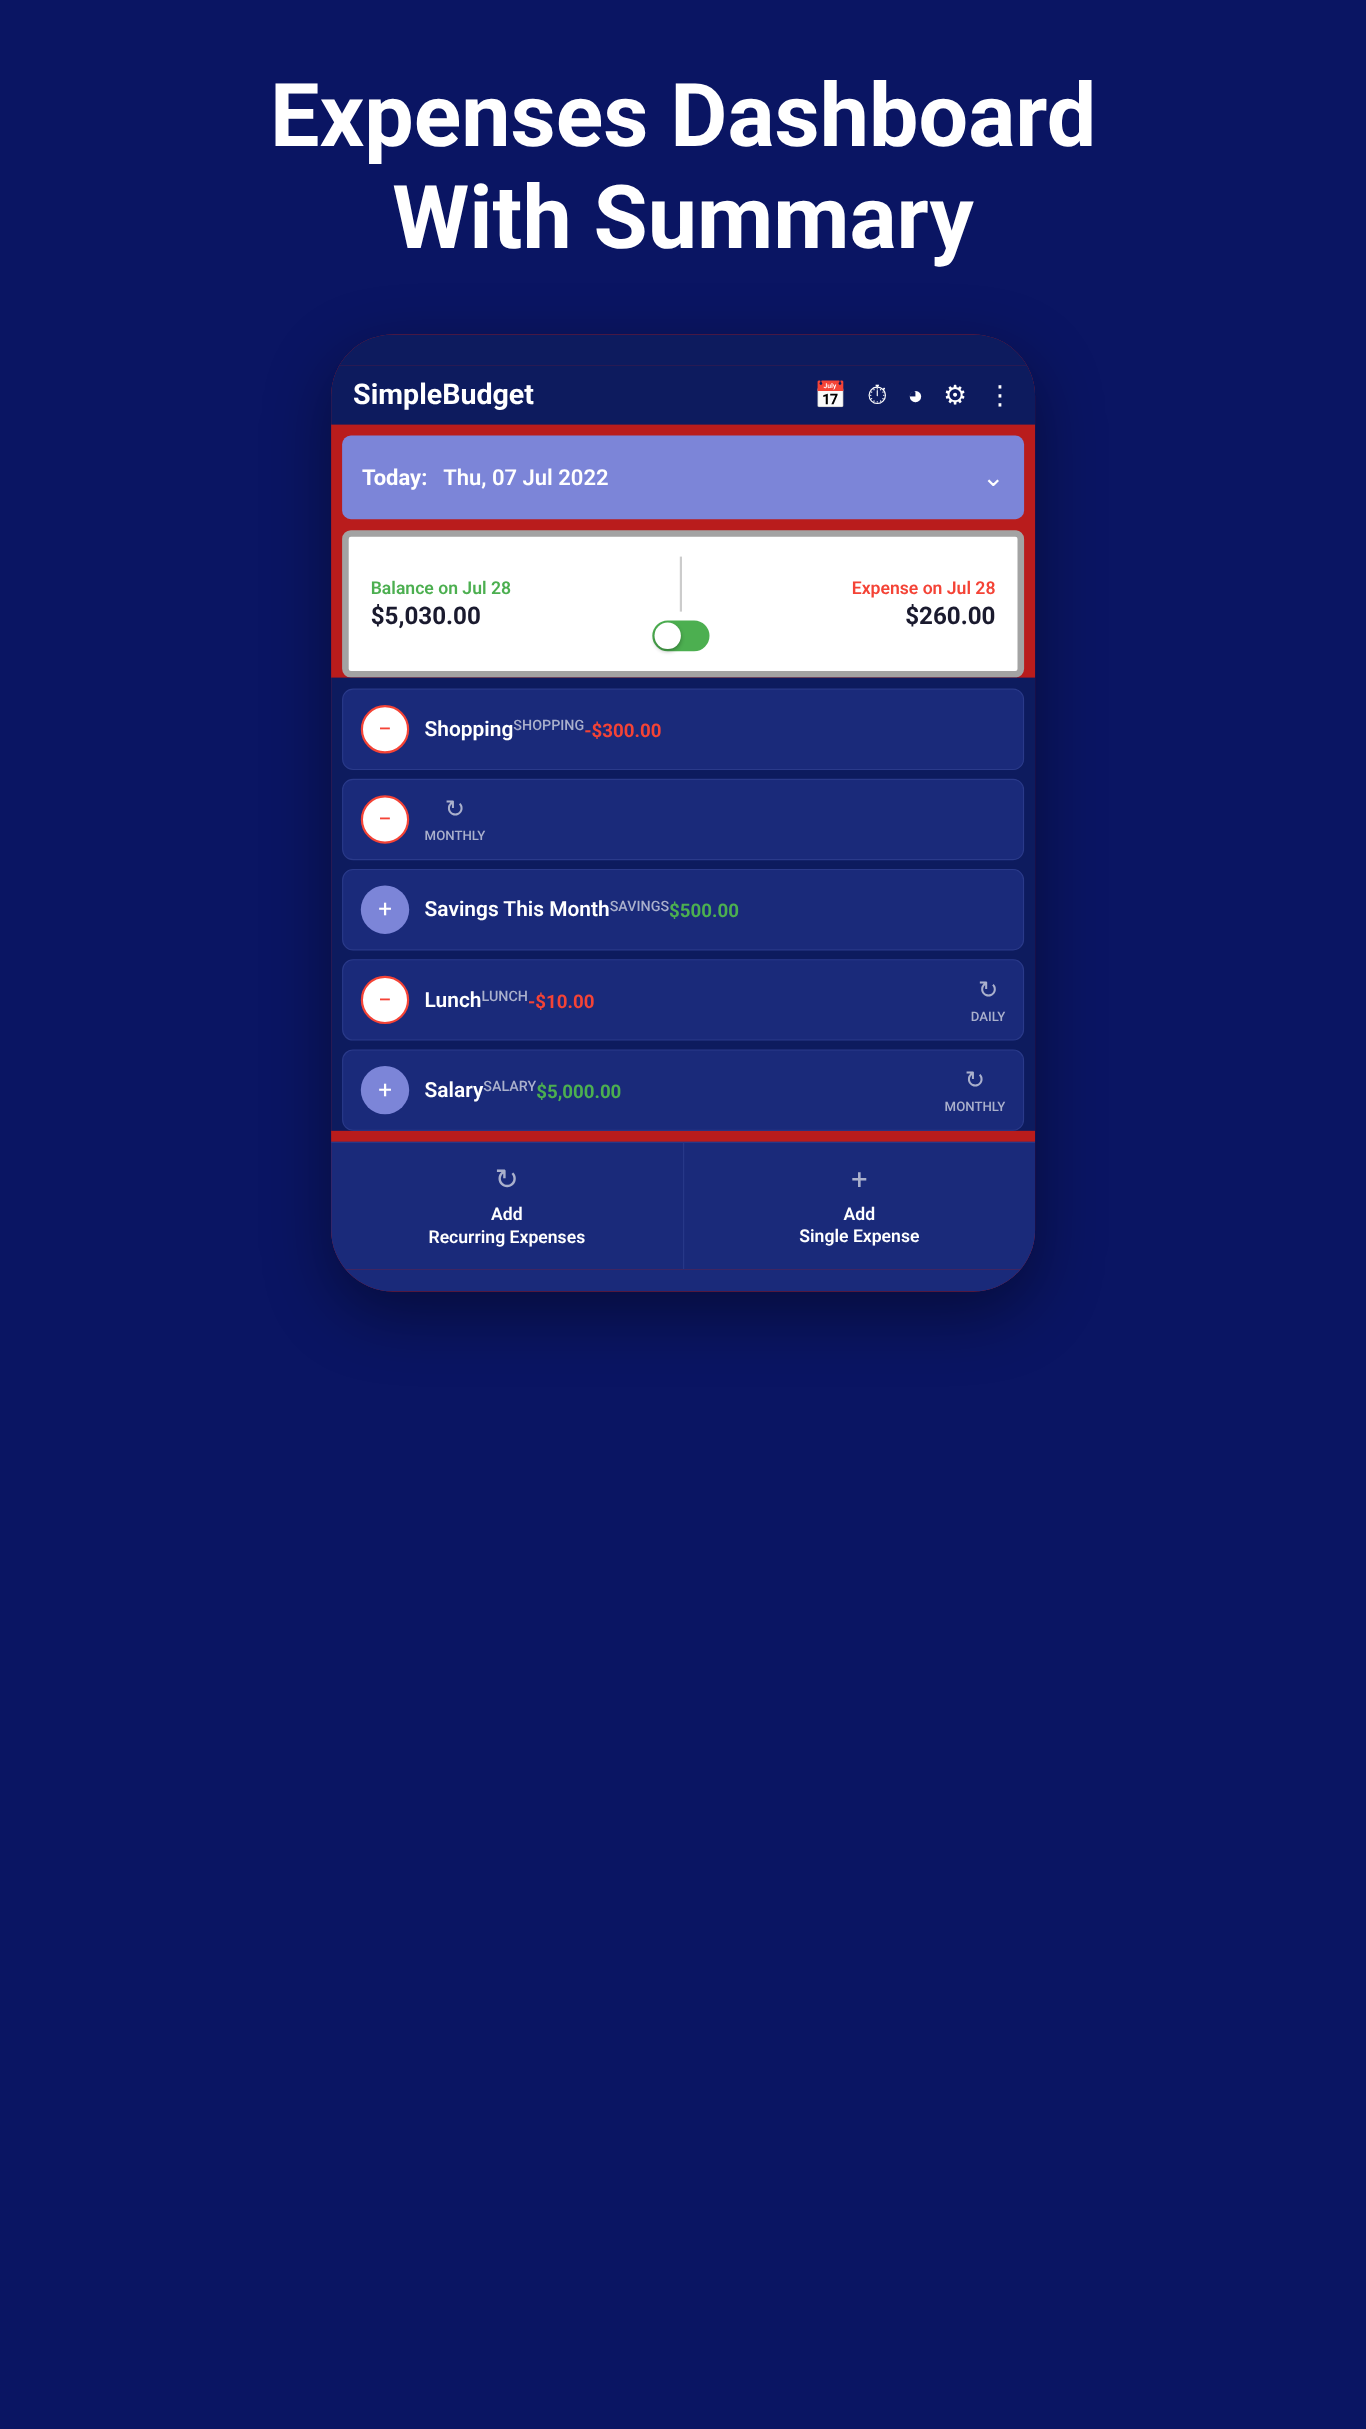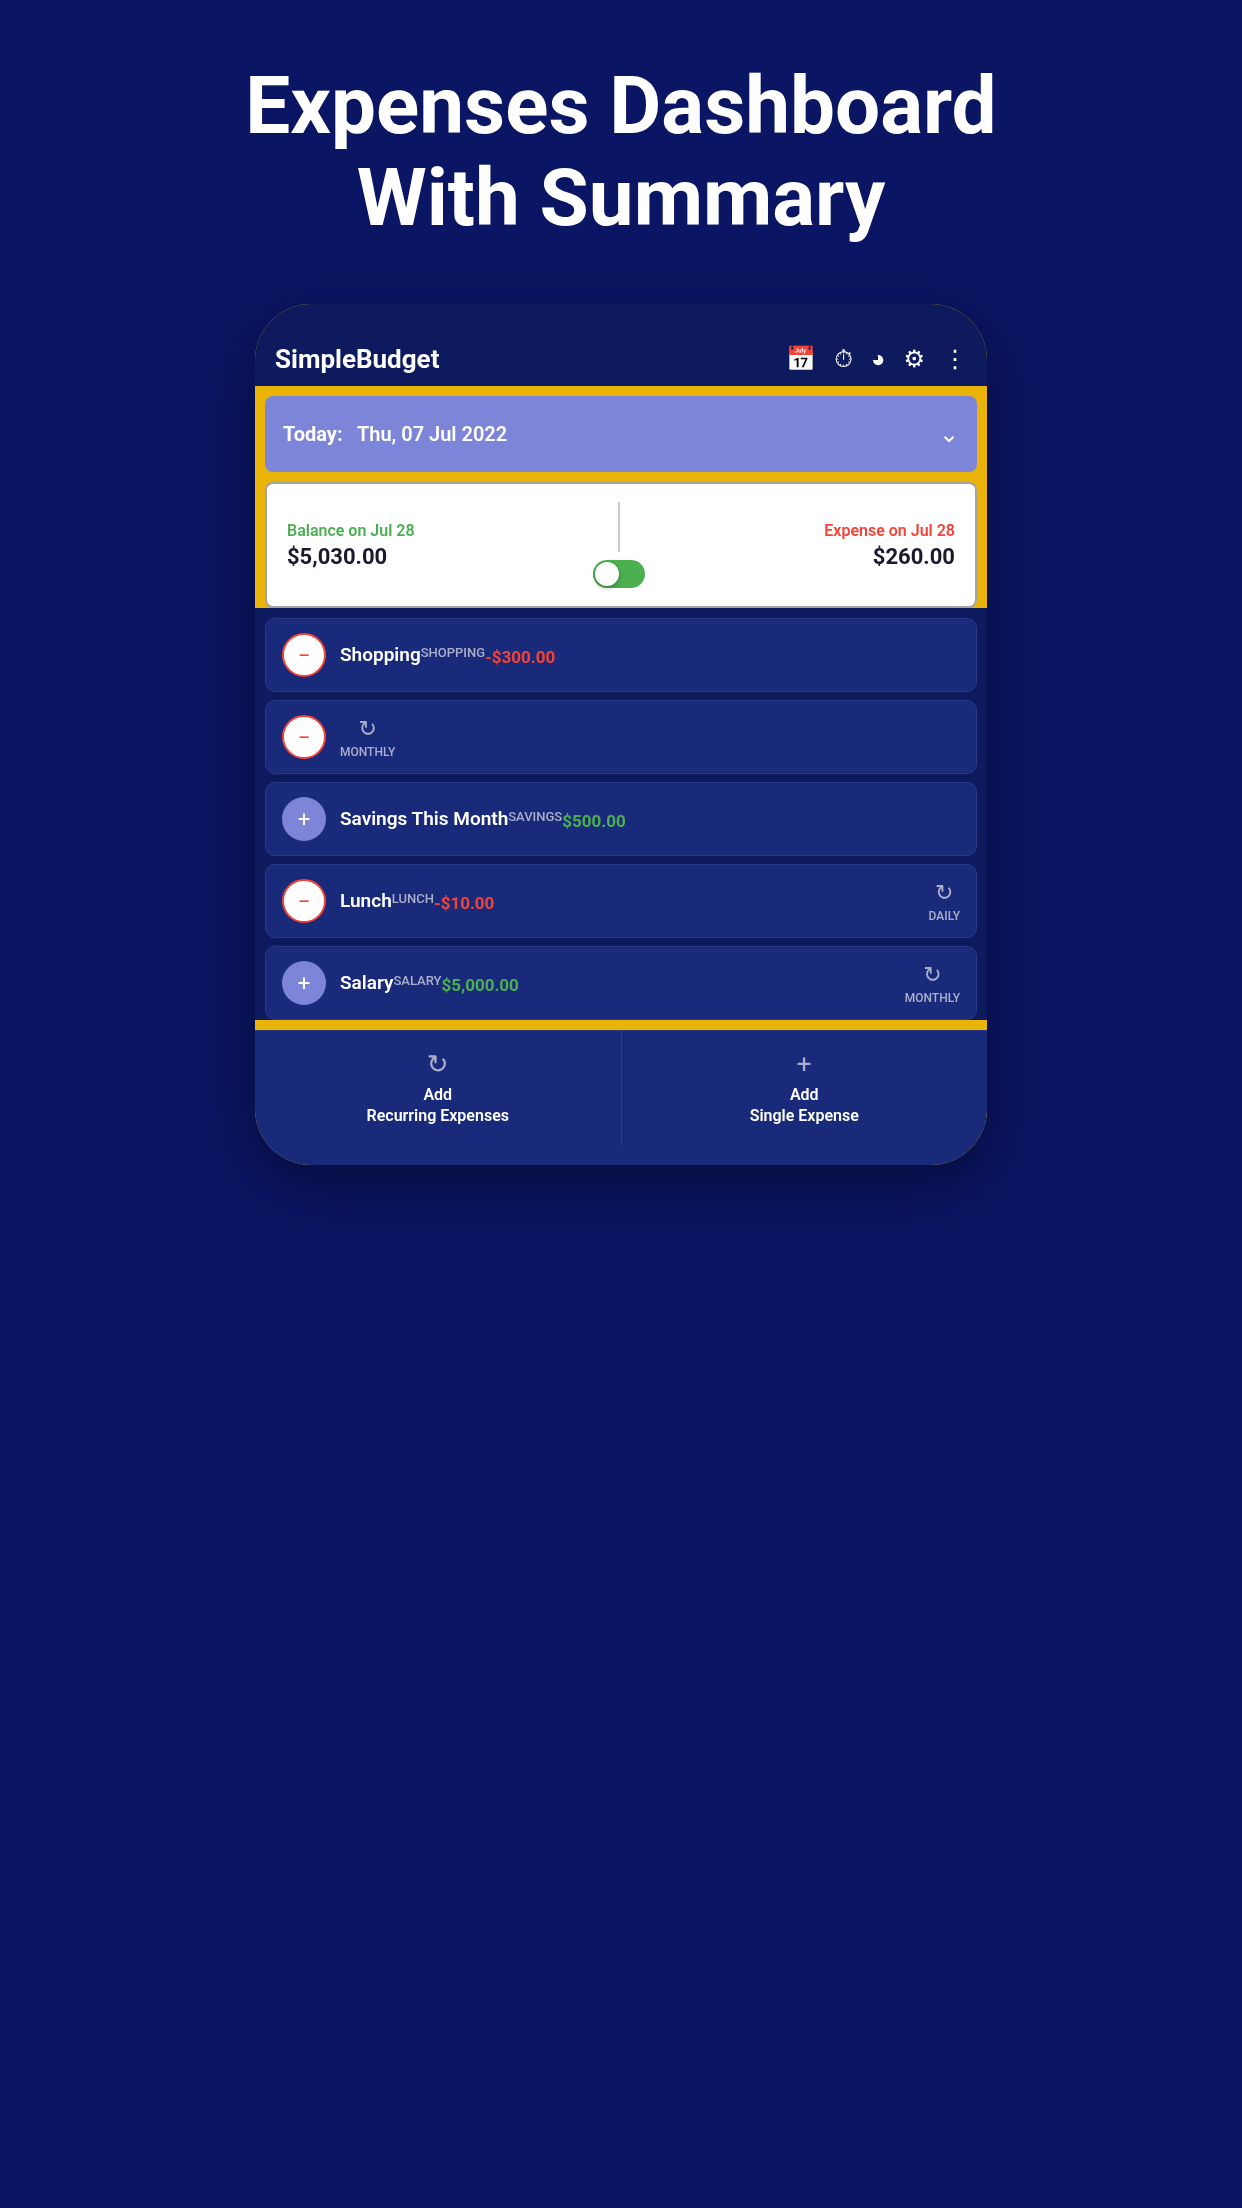--- a/index.html
+++ b/index.html
@@ -19,22 +19,22 @@
       color: #ffffff;
       font-size: 80px;
       font-weight: 700;
       text-align: center;
       margin-top: 60px;
       line-height: 1.15;
       padding: 0 80px;
     }
 
     .phone-wrapper {
-      width: 732px;
-      background: #eab308;
+      width: 640px;
+      background: #b91c1c;
       border-radius: 56px;
       margin-top: 60px;
       overflow: hidden;
       box-shadow: 0 20px 60px rgba(0,0,0,0.4);
       display: flex;
       flex-direction: column;
     }
 
     
     .phone-top-bar {
@@ -97,21 +97,21 @@
 
     
     .balance-card {
       background: #ffffff;
       margin: 10px 10px 0 10px;
       border-radius: 8px;
       padding: 18px 20px;
       display: flex;
       align-items: center;
       justify-content: space-between;
-      border: 2px solid #a3a3a3;
+      border: 6px solid #a3a3a3;
     }
 
     .balance-left {
       display: flex;
       flex-direction: column;
     }
 
     .balance-label {
       color: #4caf50;
       font-size: 16px;

